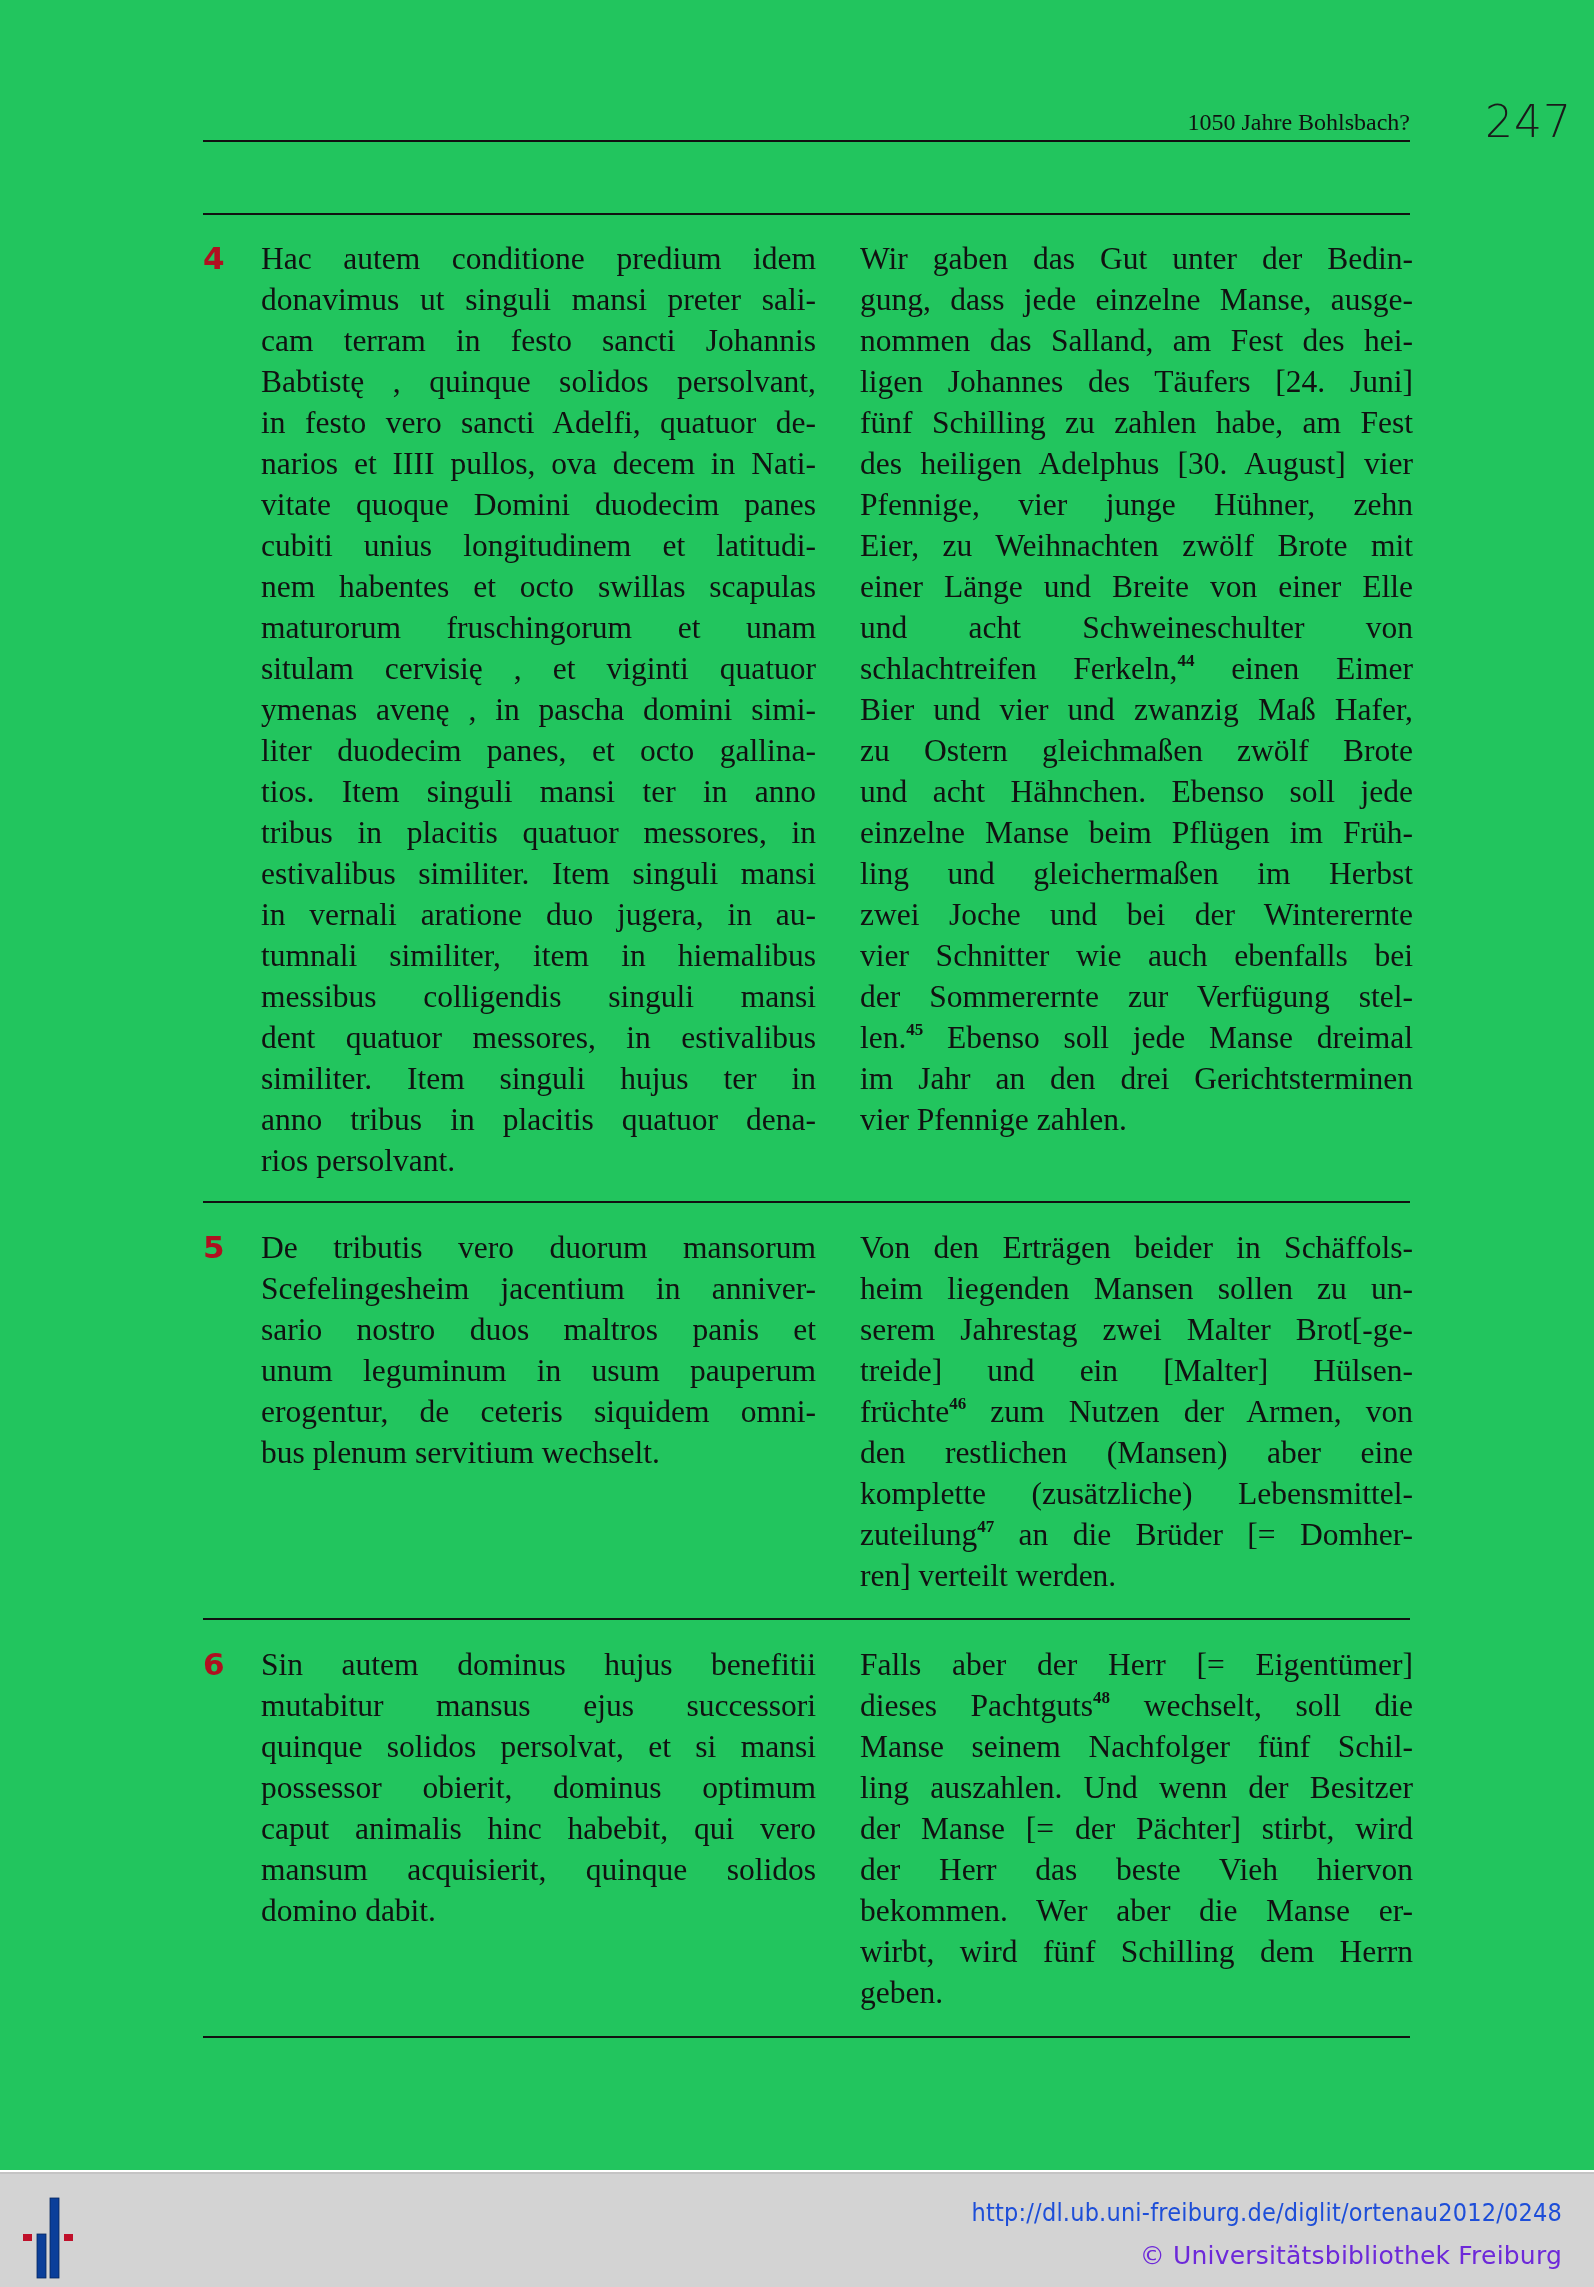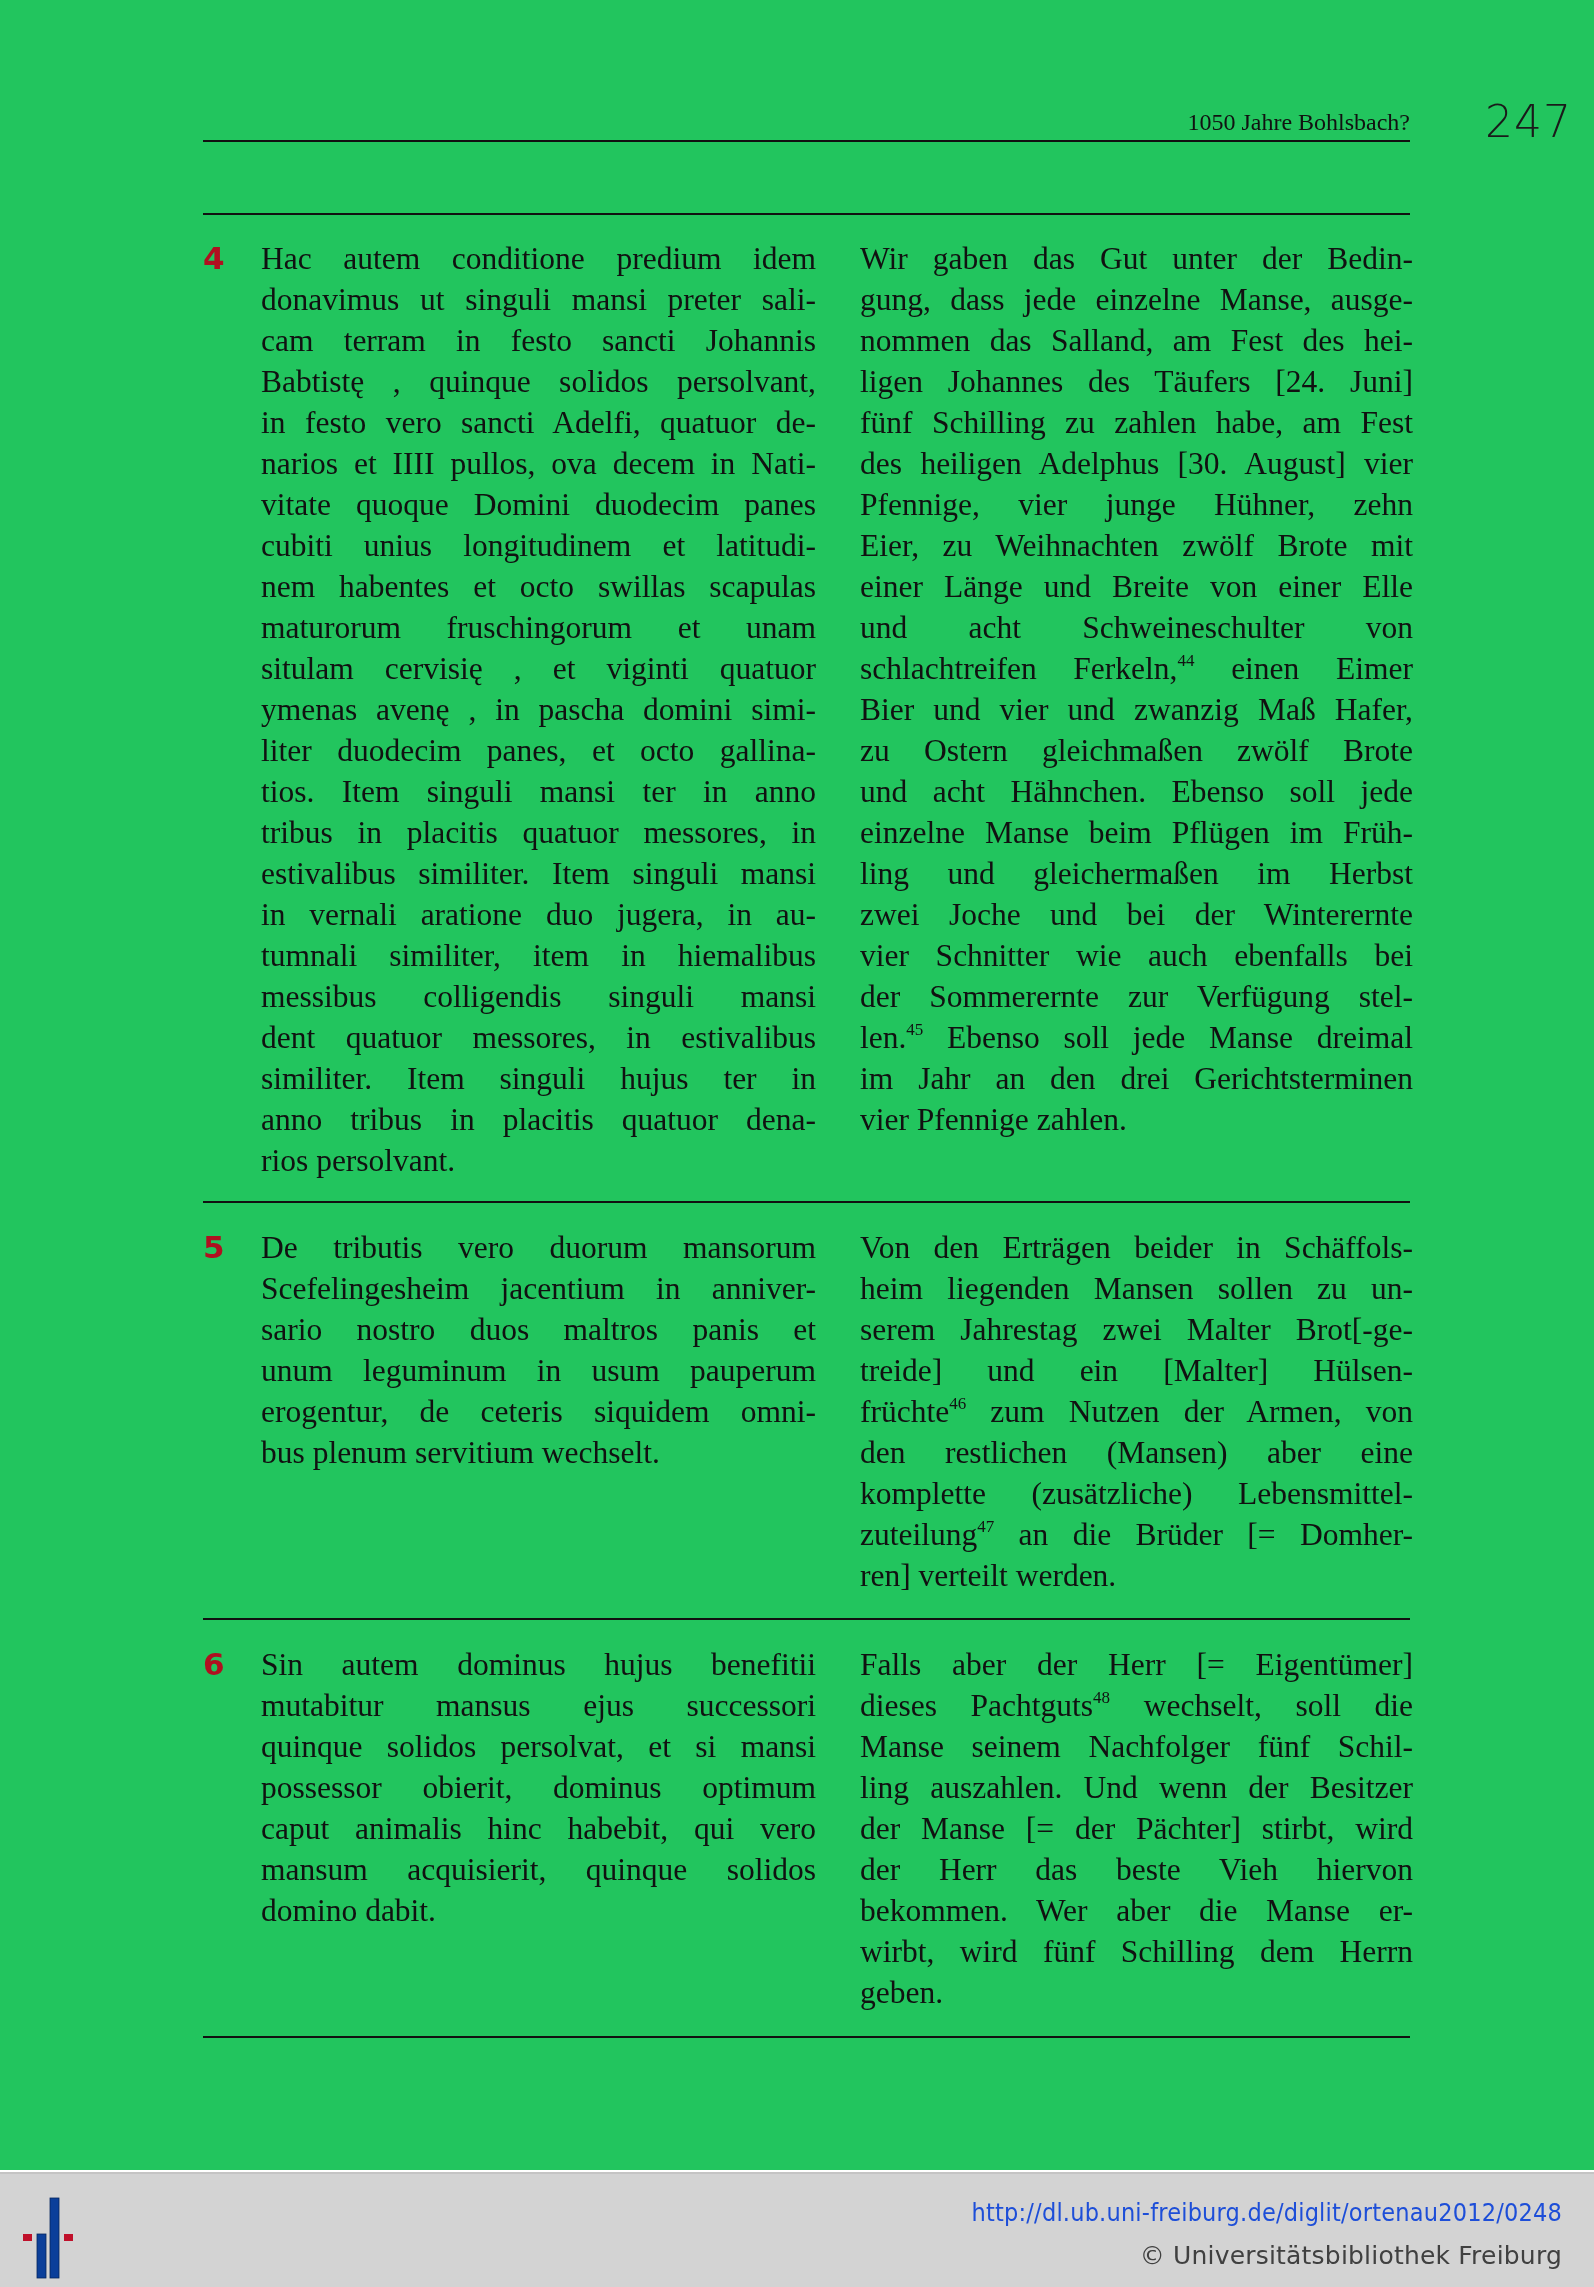--- a/index.html
+++ b/index.html
@@ -30,34 +30,34 @@
   }
   .col {
     position: absolute; top: 0;
     font-family: "Liberation Serif", "DejaVu Serif", serif; font-size: 31.5px; line-height: 41px;
     text-align: justify; hyphens: manual; color: #111;
   }
   .col-latin { left: 58px; width: 555px; }
   .col-german { left: 657px; width: 553px; }
   .line { display: block; text-align: justify; text-align-last: justify; white-space: nowrap; height: 41px; }
   .line.last { text-align-last: left; }
-  sup { font-size: 17px; line-height: 0; vertical-align: 13px; }
+  sup { font-size: 17px; line-height: 0; vertical-align: 13px; font-weight: bold; }
   .footer {
     position: absolute; left: 0; top: 2172px; width: 1594px; height: 115px; background: #d3d3d3;
     border-top: 2px solid #c4c4c4;
   }
   .logo { position: absolute; left: 18px; top: 20px; width: 80px; height: 90px; }
   .footer-url {
     position: absolute; right: 32px; top: 24px;
     font-family: "DejaVu Sans Condensed", "DejaVu Sans", sans-serif; font-size: 25px; color: #1d4ed8;
     font-stretch: condensed; letter-spacing: 0.2px;
   }
   .footer-copy {
     position: absolute; right: 32px; top: 67px;
-    font-family: "DejaVu Sans", sans-serif; font-size: 25px; color: #404040; letter-spacing: 0.2px;
+    font-family: "DejaVu Sans", sans-serif; font-size: 25px; color: #6d28d9; letter-spacing: 0.2px;
   }
 </style>
 </head>
 <body>
 
 <div class="page">
   <div class="running-head">
     <span class="running-title">1050 Jahre Bohlsbach?</span>
   </div>
   <div class="page-number">247</div>

